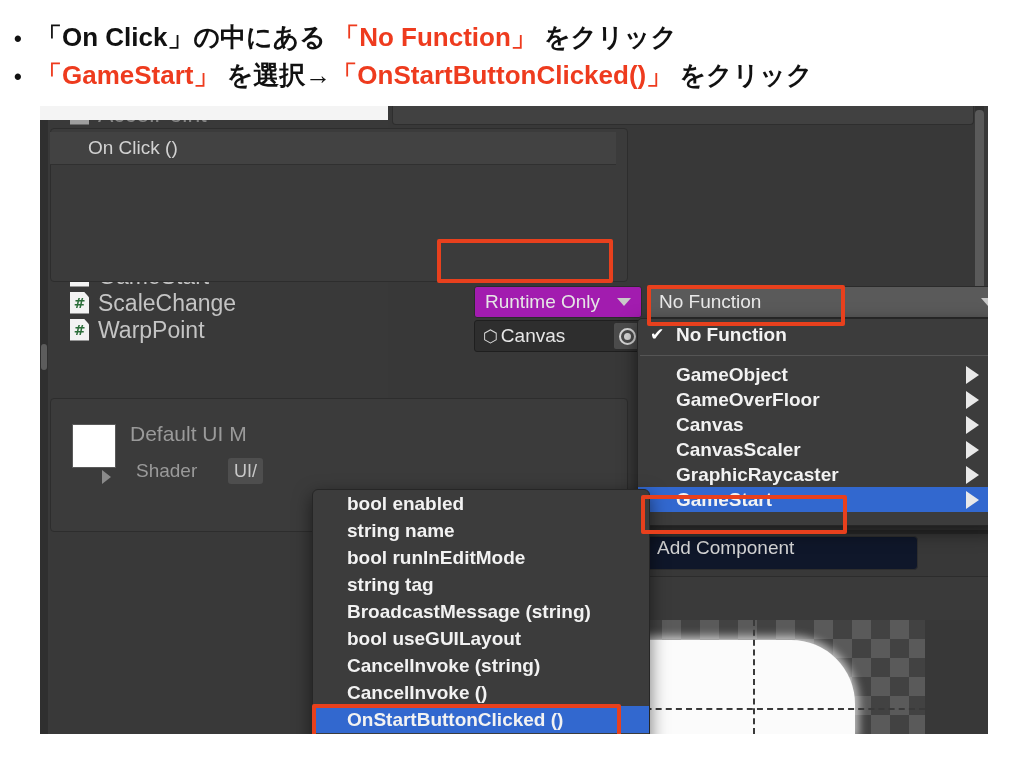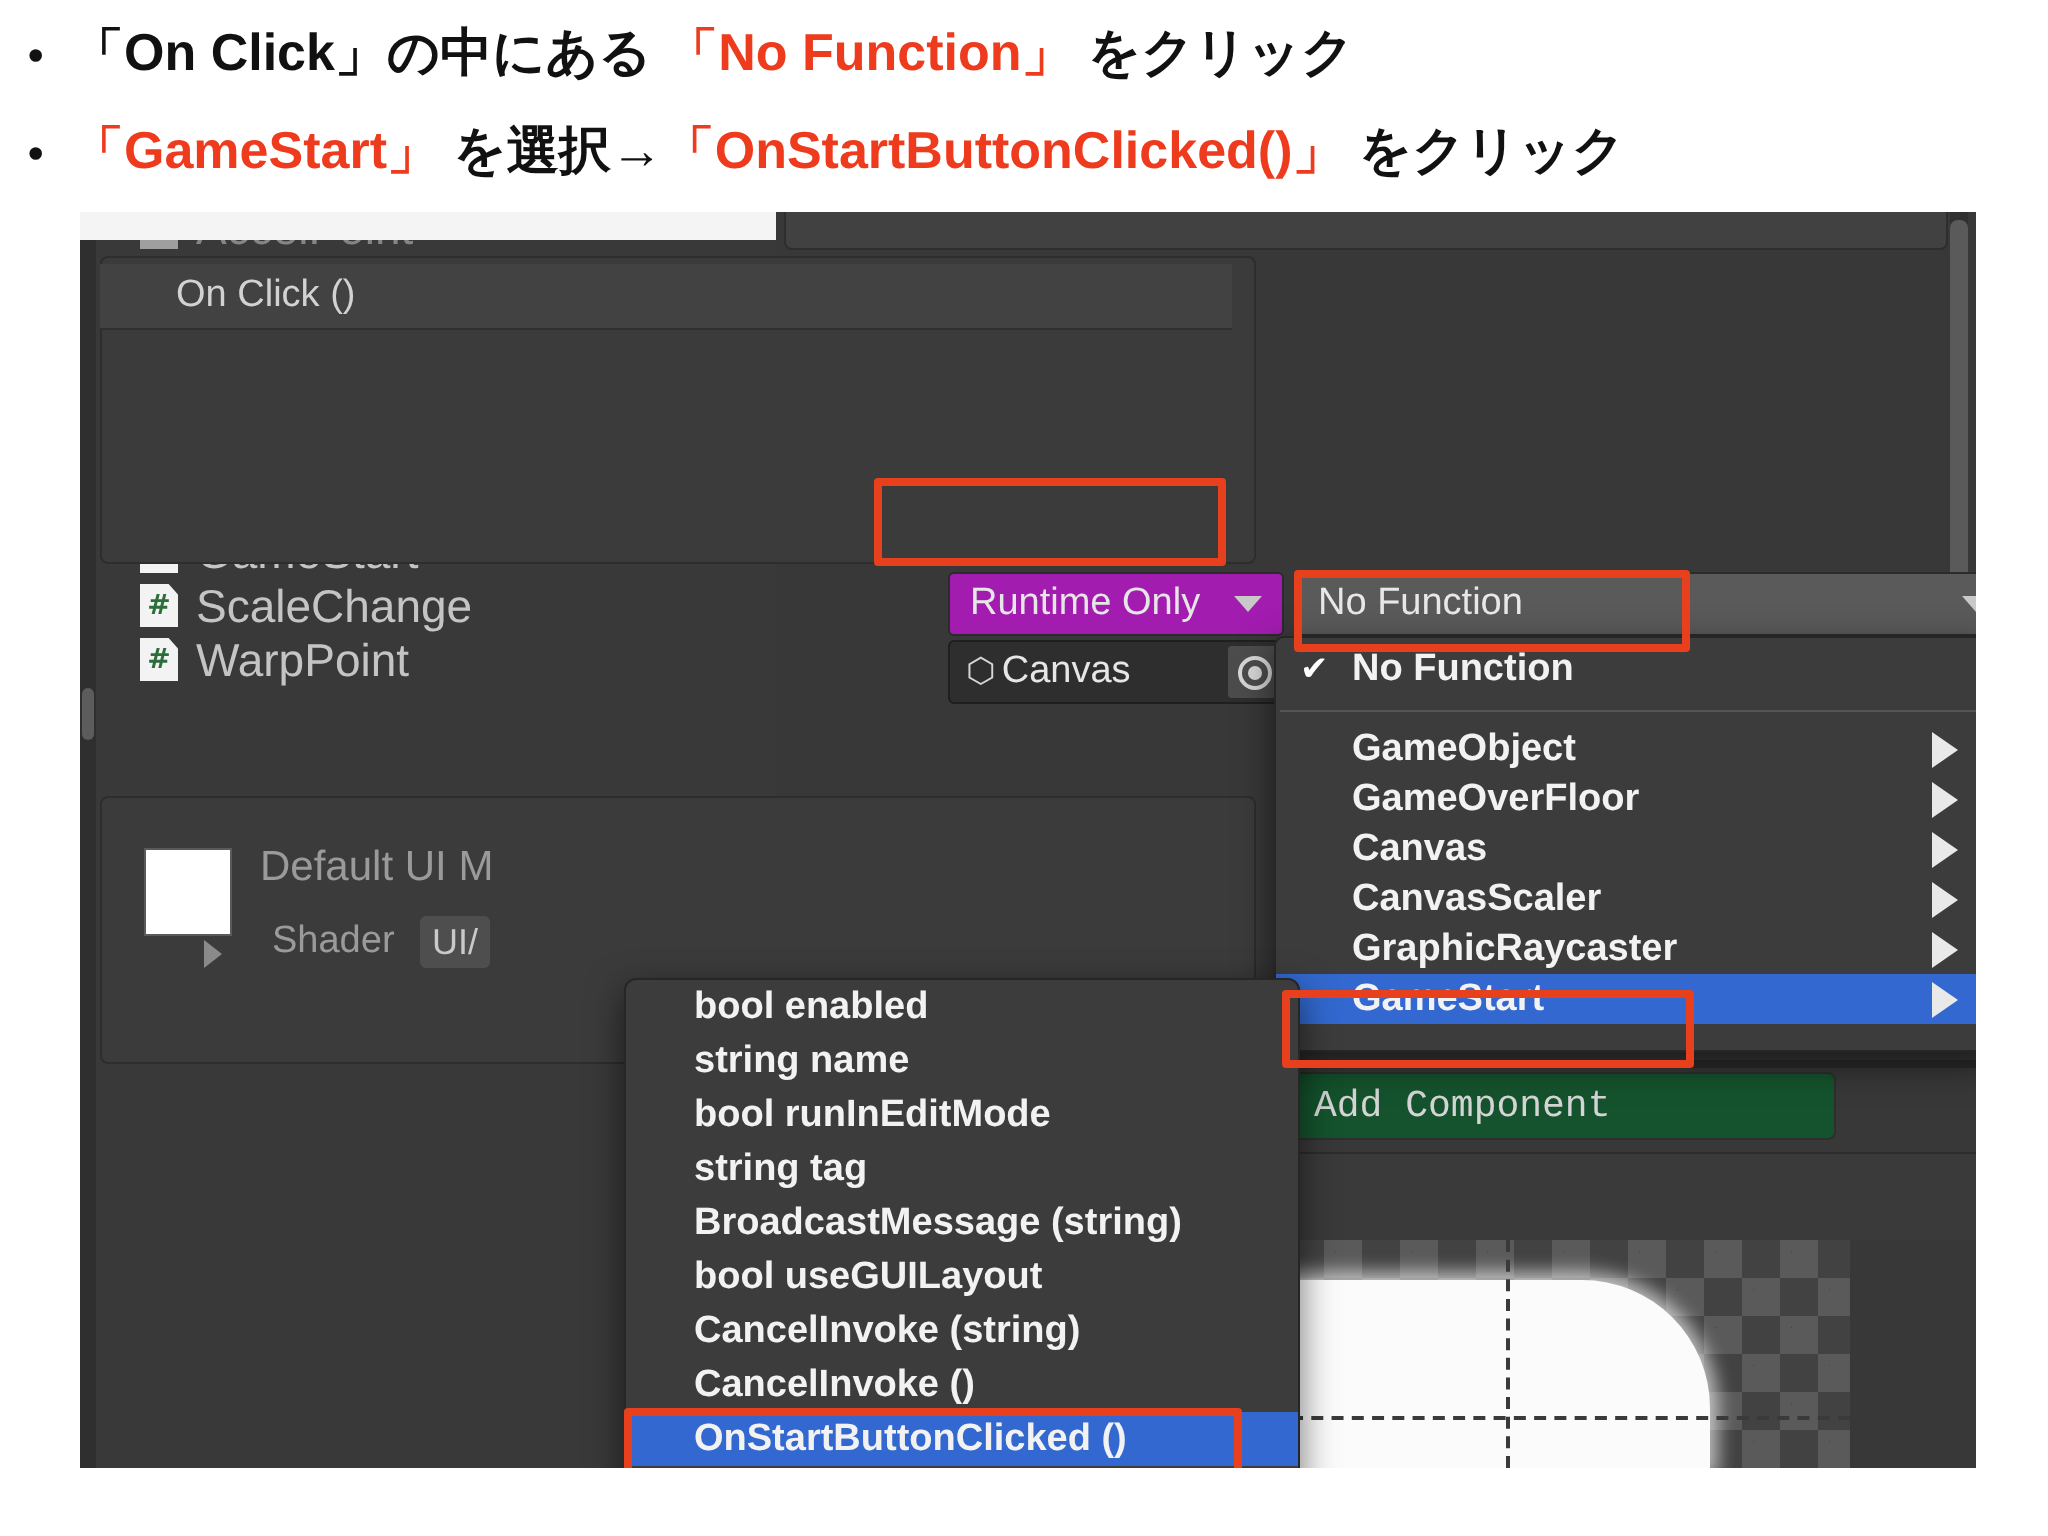--- a/index.html
+++ b/index.html
@@ -14,21 +14,21 @@
     position:absolute;left:0;top:0;width:1024px;height:104px;
     background:#ffffff;
   }
   .bullet-line{
     position:absolute;left:14px;
     font-size:26px;font-weight:bold;color:#111111;
     white-space:nowrap;letter-spacing:0px;
   }
   .bullet-line .dot{display:inline-block;width:22px;color:#111;font-size:22px;}
   .hl{color:#ee3b1e;}
-  #line1{top:9px;}
+  #line1{top:20px;}
   #line2{top:58px;}
 
   
   #unity{
     position:absolute;left:40px;top:106px;width:948px;height:628px;
     background:#383838;overflow:hidden;
   }
 
   
   #hierarchy{
@@ -132,37 +132,37 @@
   #mat-block{
     position:absolute;left:10px;top:292px;width:576px;height:132px;
     background:#3b3b3b;border:1px solid #2d2d2d;border-radius:4px;
   }
   #mat-swatch{
     position:absolute;left:32px;top:318px;width:42px;height:42px;background:#ffffff;border:1px solid #5a5a5a;
   }
   #mat-name{position:absolute;left:90px;top:316px;color:#9a9a9a;font-size:21px;}
   #mat-shader-label{position:absolute;left:96px;top:354px;color:#9a9a9a;font-size:19px;}
   #mat-shader-val{
-    position:absolute;left:170px;top:352px;height:26px;background:#4e4e4e;border-radius:3px;
+    position:absolute;left:188px;top:352px;height:26px;background:#4e4e4e;border-radius:3px;
     color:#c9c9c9;font-size:18px;display:flex;align-items:center;padding:0 6px;
   }
   #mat-foldout{
     position:absolute;left:62px;top:364px;width:0;height:0;
     border-top:7px solid transparent;border-bottom:7px solid transparent;border-left:9px solid #8a8a8a;
   }
   #mat-dots{
     position:absolute;left:940px;top:355px;width:32px;height:28px;background:#464646;border-radius:4px;
     color:#b9b9b9;font-size:16px;display:flex;align-items:center;justify-content:center;letter-spacing:1px;
   }
 
   
   #add-component{
     position:absolute;left:604px;top:430px;width:272px;height:32px;
-    background:#14532d;border:1px solid #2e2e2e;border-radius:4px;
-    display:flex;align-items:center;color:#d5d5d5;font-size:19px;font-family:Liberation Mono, monospace;
+    background:#0f172a;border:1px solid #2e2e2e;border-radius:4px;
+    display:flex;color:#d5d5d5;font-size:19px;
   }
   #add-component span{margin-left:12px;}
 
   
   #preview-sep{
     position:absolute;left:350px;top:424px;width:598px;height:4px;background:#2b2b2b;
   }
   #preview-bar{
     position:absolute;left:350px;top:470px;width:598px;height:44px;background:#3a3a3a;
     border-top:1px solid #2c2c2c;

